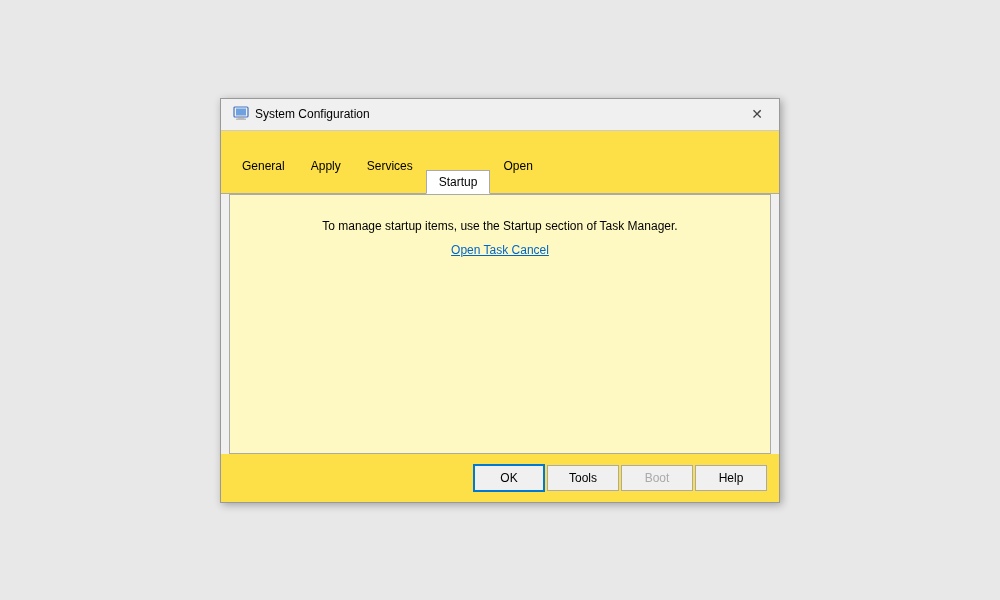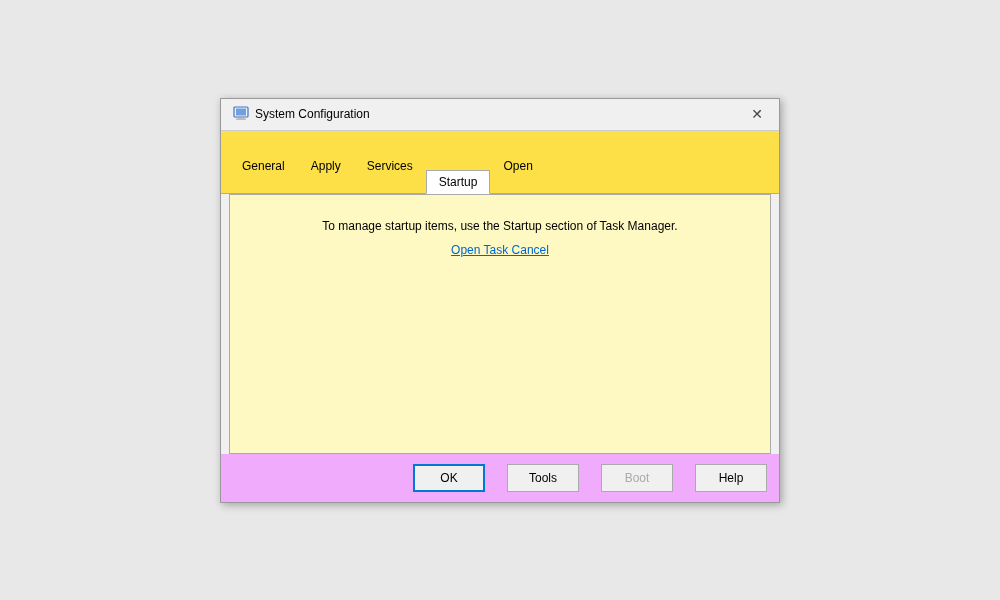--- a/index.html
+++ b/index.html
@@ -131,22 +131,23 @@
       margin-top: 10px;
       background: none;
       border: none;
       padding: 0;
     }
 
     .bottom-bar {
       padding: 10px 12px;
       display: flex;
       justify-content: flex-end;
-      gap: 22px;
-      background: #f0abfc;
+      gap: 2px;
+      background: #fde047;
+      align-items: center;
     }
 
     .dialog-btn {
       min-width: 72px;
       padding: 5px 12px;
       font-size: 12px;
       border: 1px solid #aaa;
       background: #f0f0f0;
       cursor: pointer;
       color: #000;

